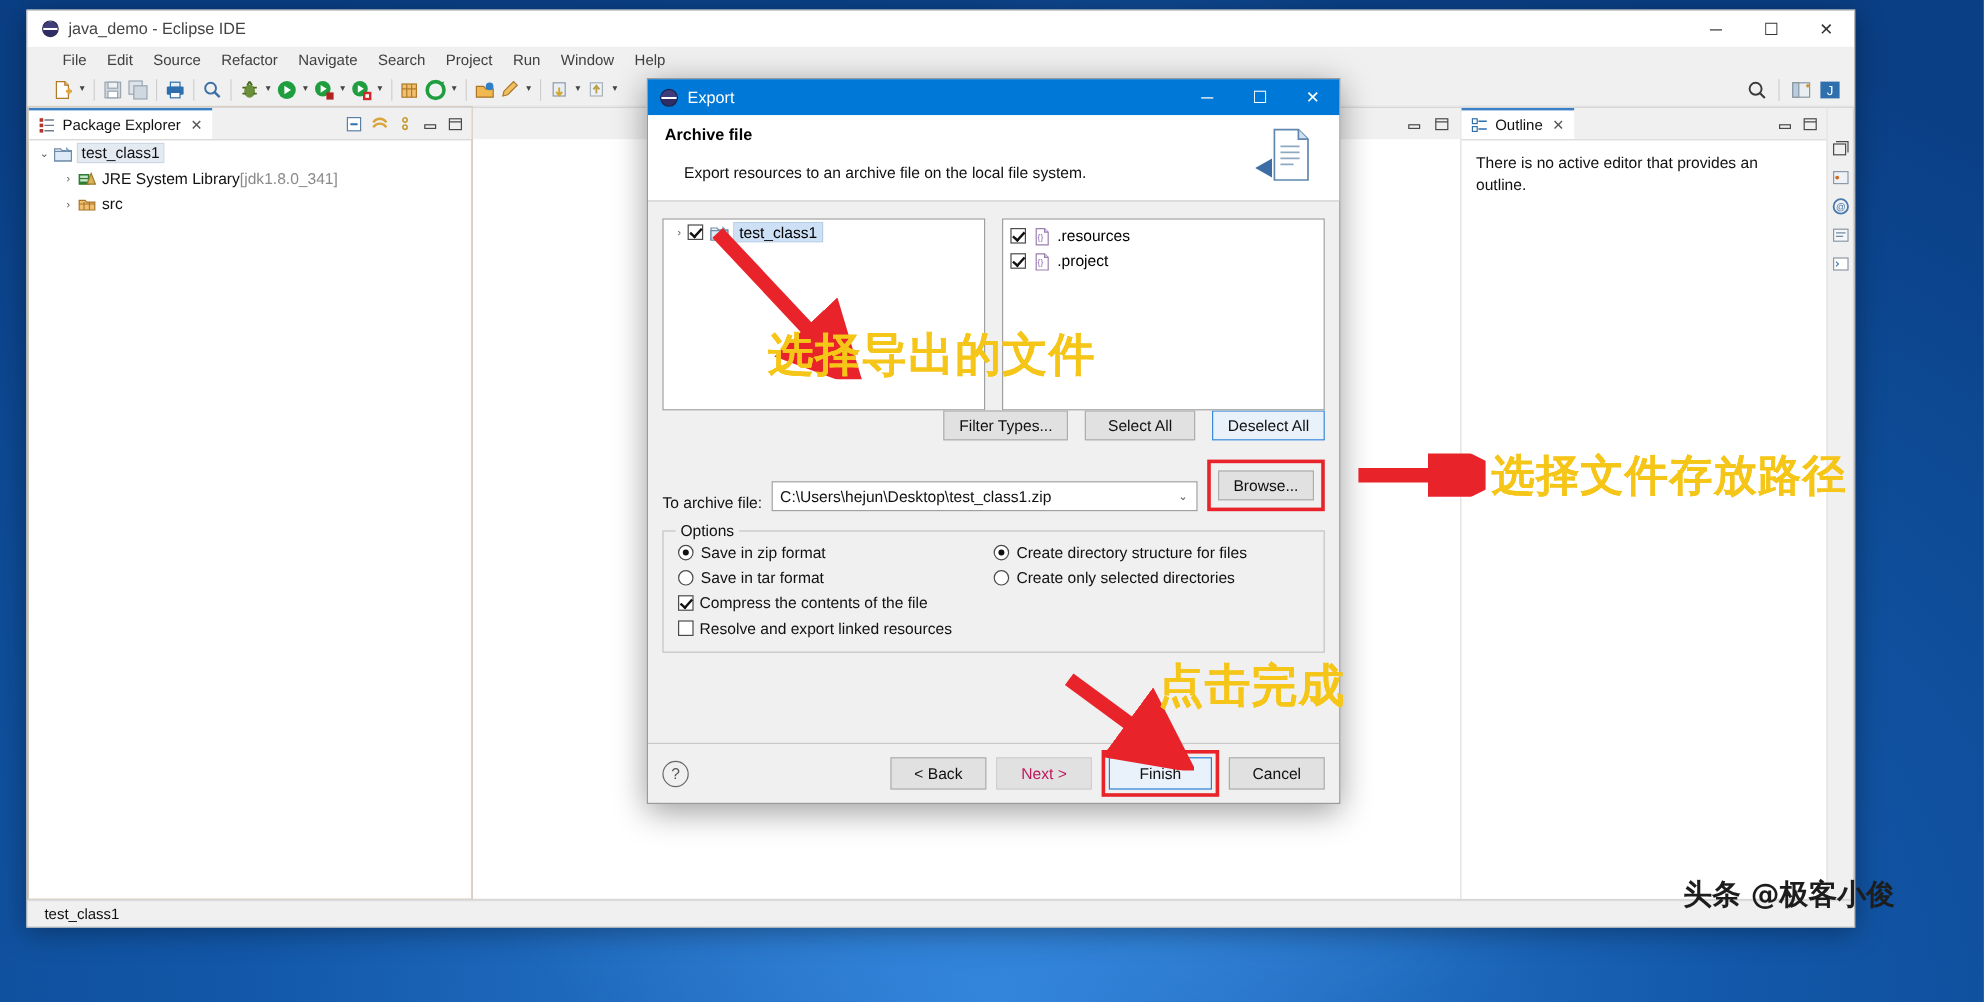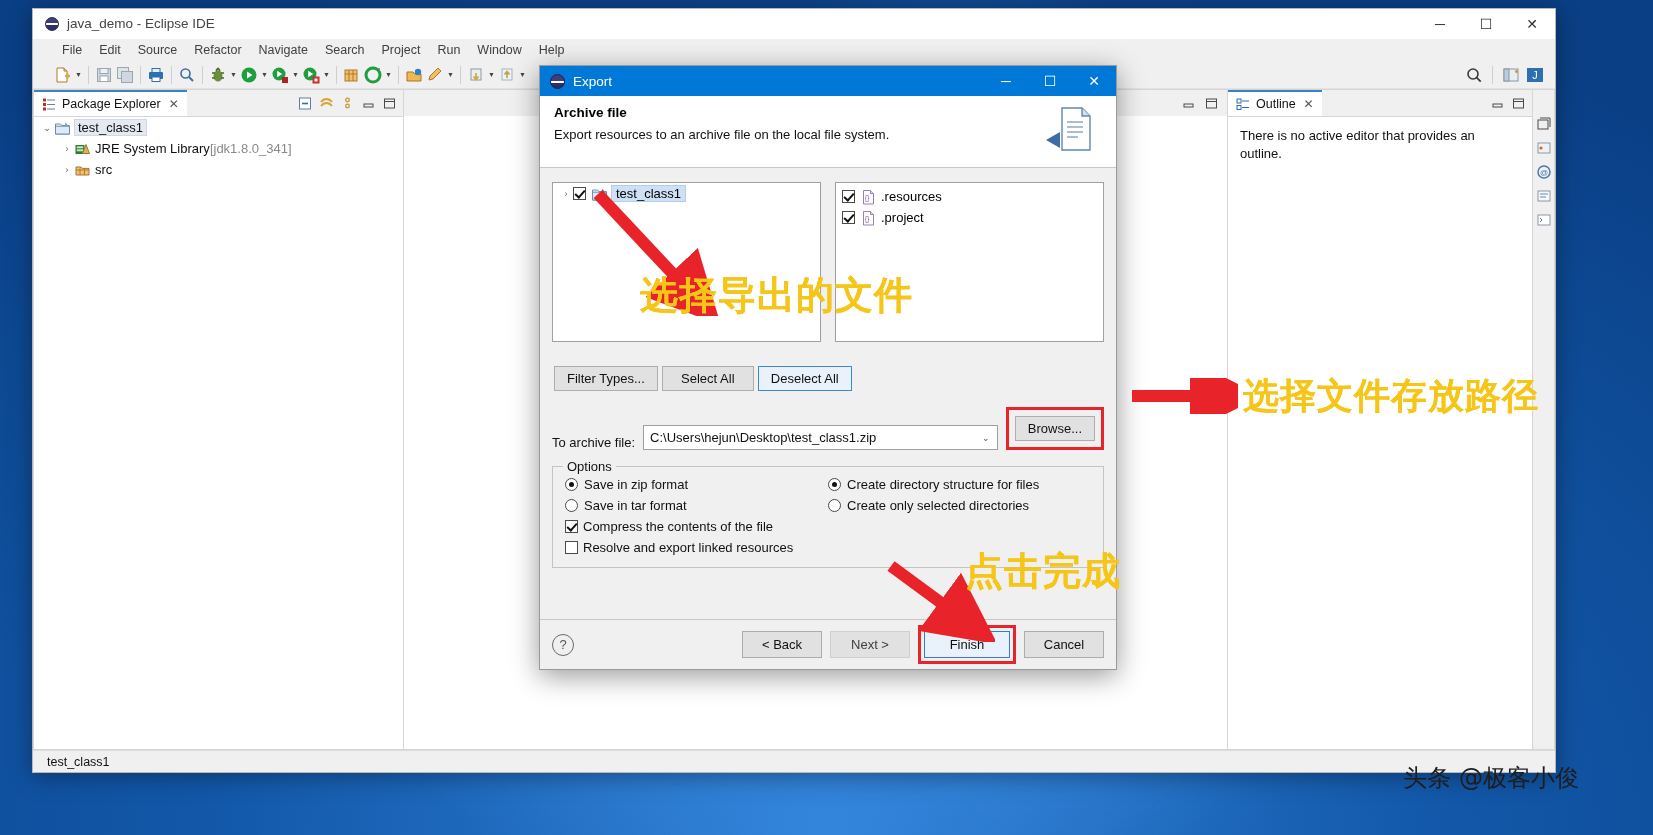--- a/index.html
+++ b/index.html
@@ -36,21 +36,21 @@
     width:760px; height:760px;
     transform:translate(-50%,-50%);
     border-radius:50%;
     background:radial-gradient(circle at 45% 40%, rgba(150,215,255,0.22), rgba(40,120,210,0.10) 55%, rgba(0,0,0,0) 72%);
     filter:blur(10px);
   }
 
   
   #eclipse {
     position:absolute;
-    left:32px; top:8px;
+    left:22px; top:8px;
     width:1524px; height:765px;
     background:#f0f0f0;
     border:1px solid #b8b8b8;
     display:flex; flex-direction:column;
     box-shadow:0 4px 22px rgba(0,0,0,0.35);
   }
   .titlebar {
     height:30px; background:#ffffff;
     display:flex; align-items:center;
     flex:0 0 auto;
@@ -148,36 +148,36 @@
   }
   .dlg-title-text{font-size:13.5px;}
   .dlg-wbtns{margin-left:auto;display:flex;}
   .dlg-wbtn{width:44px;height:30px;display:flex;align-items:center;justify-content:center;font-size:14px;color:#fff;}
 
   .dlg-head{
     background:#ffffff; border-bottom:1px solid #c8c8c8;
     padding:9px 14px 12px 14px; position:relative; flex:0 0 auto; height:72px;
   }
   .dlg-head h2{margin:0 0 7px 0;font-size:13.5px;font-weight:bold;color:#000;}
-  .dlg-head p{margin:0;font-size:13px;color:#111;}
+  .dlg-head p{margin:16px;font-size:13px;color:#111;}
   .head-badge{
     position:absolute; right:12px; top:8px; width:58px;height:52px;
   }
 
   .dlg-body{flex:1 1 auto;padding:14px 12px 6px 12px;display:flex;flex-direction:column;}
   .lists{display:flex;gap:14px;height:160px;}
   .listbox{flex:1 1 0;background:#fff;border:1px solid #a0a0a0;overflow:hidden;position:relative;}
   .lb-row{display:flex;align-items:center;height:21px;padding-left:6px;font-size:13px;}
   .cb{width:13px;height:13px;border:1px solid #4a4a4a;background:#fff;display:inline-block;
       margin-right:5px;position:relative;flex:0 0 auto;}
   .cb.checked:after{content:"";position:absolute;left:3px;top:0px;width:4px;height:8px;
       border:solid #111;border-width:0 2px 2px 0;transform:rotate(42deg);}
   .row-sel{background:#cde0f5;outline:1px solid #b6cde8;}
 
-  .btn-row{display:flex;gap:4px;margin:24px 0 0 2px;}
+  .btn-row{display:flex;gap:14px;margin:0 0 0 2px;justify-content:flex-end;}
   .btn{
     background:#e1e1e1;border:1px solid #adadad;padding:4px 12px;font-size:13px;color:#111;
     min-width:92px;text-align:center;
   }
   .btn.focus{background:#e9f2fb;border:1px solid #3b8ada;}
 
   .archive-row{display:flex;align-items:flex-end;gap:8px;margin-top:16px;}
   .archive-label{font-size:13px;color:#111;white-space:nowrap;}
   .combo{
     flex:1 1 auto;height:25px;background:#fff;border:1px solid #a0a0a0;display:flex;align-items:center;
@@ -199,38 +199,38 @@
 
   .dlg-footer{
     flex:0 0 auto;border-top:1px solid #c8c8c8;height:50px;display:flex;align-items:center;
     padding:0 12px;gap:10px;
   }
   .help-ico{width:22px;height:22px;border:1.5px solid #6a6a6a;border-radius:50%;
             display:flex;align-items:center;justify-content:center;font-size:13px;color:#555;}
   .footer-btns{margin-left:auto;display:flex;gap:8px;align-items:center;}
   .fbtn{min-width:80px;padding:5px 12px;text-align:center;font-size:13px;
         background:#e1e1e1;border:1px solid #adadad;color:#111;}
-  .fbtn.dis{color:#404040;border-color:#cfcfcf;}
+  .fbtn.dis{color:#be185d;border-color:#cfcfcf;}
   .finish-wrap{border:3px solid #e8232a;padding:3px;}
   .fbtn.finish{background:#e9f2fb;border:1px solid #2b7fd4;min-width:86px;}
 
   
   .anno-text{
     position:absolute; z-index:60;
     font-family:"DejaVu Sans", sans-serif;
     font-weight:bold; color:#f5c518; white-space:nowrap;
     -webkit-text-stroke:4px #1a1a1a;
     paint-order:stroke fill;
     letter-spacing:1px;
   }
   .anno-text span{ -webkit-text-stroke:0; }
   .arrow-svg{position:absolute;z-index:55;}
   .watermark{
-    position:absolute; right:74px; bottom:41px; z-index:70;
-    font-family:"DejaVu Sans", sans-serif; font-size:24px; color:#1d1d1d; font-weight:400;
+    position:absolute; right:74px; bottom:74px; z-index:70;
+    font-family:"DejaVu Sans", sans-serif; font-size:24px; color:#1d1d1d; font-weight:700;
   }
 </style>
 </head>
 <body>
 
 <div id="desktop"></div>
 
 <div id="eclipse">
 
   <div class="titlebar">

